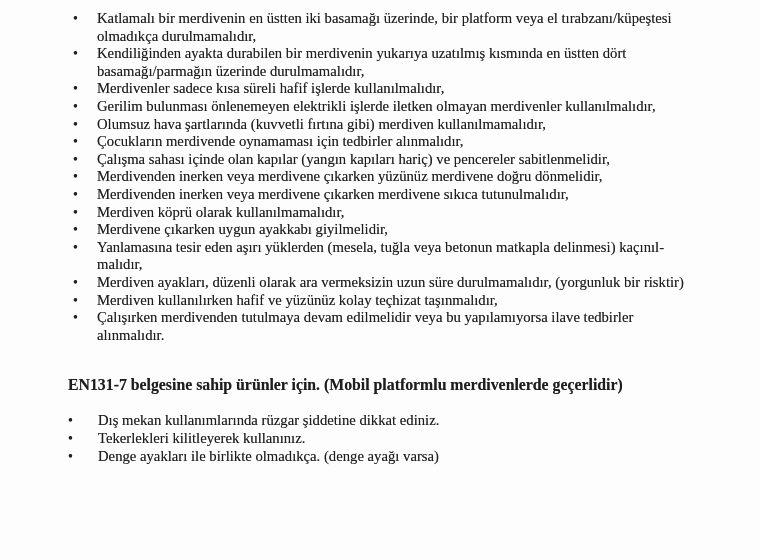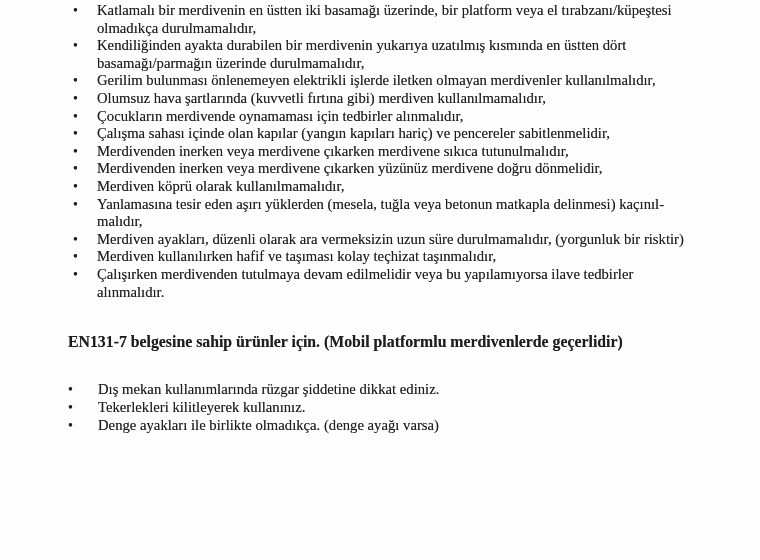--- a/index.html
+++ b/index.html
@@ -10,21 +10,21 @@
     width: 760px;
     height: 560px;
     background: #fdfdfd;
     overflow: hidden;
   }
   .page {
     position: relative;
     width: 612px;
     height: 560px;
     box-sizing: border-box;
-    padding-top: 2px;
+    padding-top: 10px;
     font-family: "Liberation Serif", "DejaVu Serif", serif;
     color: #1e1e1e;
     
     text-shadow: 0 0 0.6px rgba(25,25,25,0.55);
   }
   ul {
     list-style: none;
     margin: 0;
     padding: 0;
   }
@@ -49,21 +49,21 @@
     line-height: 17.6px;
   }
   .section-heading {
     margin: 31px 16px 0 68px;
     font-size: 15.8px;
     line-height: 19px;
     font-weight: bold;
     white-space: nowrap;
   }
   .en131-list {
-    margin-top: 30px;
+    margin-top: 18px;
     width: 700px;
   }
   .en131-list li {
     position: relative;
     box-sizing: border-box;
     padding-left: 98px;
     font-size: 14.7px;
     line-height: 17.9px;
   }
   .en131-list li::before {
@@ -76,30 +76,32 @@
   }
 </style>
 </head>
 <body>
 
 <div class="page">
 
   <ul class="safety-list">
     <li>Katlamalı bir merdivenin en üstten iki basamağı üzerinde, bir platform veya el tırabzanı/küpeştesi olmadıkça durulmamalıdır,</li>
     <li>Kendiliğinden ayakta durabilen bir merdivenin yukarıya uzatılmış kısmında en üstten dört basamağı/parmağın üzerinde durulmamalıdır,</li>
+    <li>Merdivenler sadece kısa süreli hafif işlerde kullanılmalıdır,</li>
     <li>Gerilim bulunması önlenemeyen elektrikli işlerde iletken olmayan merdivenler kullanılmalıdır,</li>
     <li>Olumsuz hava şartlarında (kuvvetli fırtına gibi) merdiven kullanılmamalıdır,</li>
     <li>Çocukların merdivende oynamaması için tedbirler alınmalıdır,</li>
     <li>Çalışma sahası içinde olan kapılar (yangın kapıları hariç) ve pencereler sabitlenmelidir,</li>
+    <li>Merdivenden inerken veya merdivene çıkarken yüzünüz merdivene doğru dönmelidir,</li>
     <li>Merdivenden inerken veya merdivene çıkarken merdivene sıkıca tutunulmalıdır,</li>
-    <li>Merdivenden inerken veya merdivene çıkarken yüzünüz merdivene doğru dönmelidir,</li>
     <li>Merdiven köprü olarak kullanılmamalıdır,</li>
+    <li>Merdivene çıkarken uygun ayakkabı giyilmelidir,</li>
     <li>Yanlamasına tesir eden aşırı yüklerden (mesela, tuğla veya betonun matkapla delinmesi) kaçınıl­malıdır,</li>
     <li>Merdiven ayakları, düzenli olarak ara vermeksizin uzun süre durulmamalıdır, (yorgunluk bir risktir)</li>
-    <li>Merdiven kullanılırken hafif ve taşıması kolay teçhizat taşınmalıdır,</li>
+    <li>Merdiven kullanılırken hafif ve yüzünüz kolay teçhizat taşınmalıdır,</li>
     <li>Çalışırken merdivenden tutulmaya devam edilmelidir veya bu yapılamıyorsa ilave tedbirler alınmalıdır.</li>
   </ul>
 
   <h2 class="section-heading">EN131-7 belgesine sahip ürünler için. (Mobil platformlu merdivenlerde geçerlidir)</h2>
 
   <ul class="en131-list">
     <li>Dış mekan kullanımlarında rüzgar şiddetine dikkat ediniz.</li>
     <li>Tekerlekleri kilitleyerek kullanınız.</li>
     <li>Denge ayakları ile birlikte olmadıkça. (denge ayağı varsa)</li>
   </ul>

